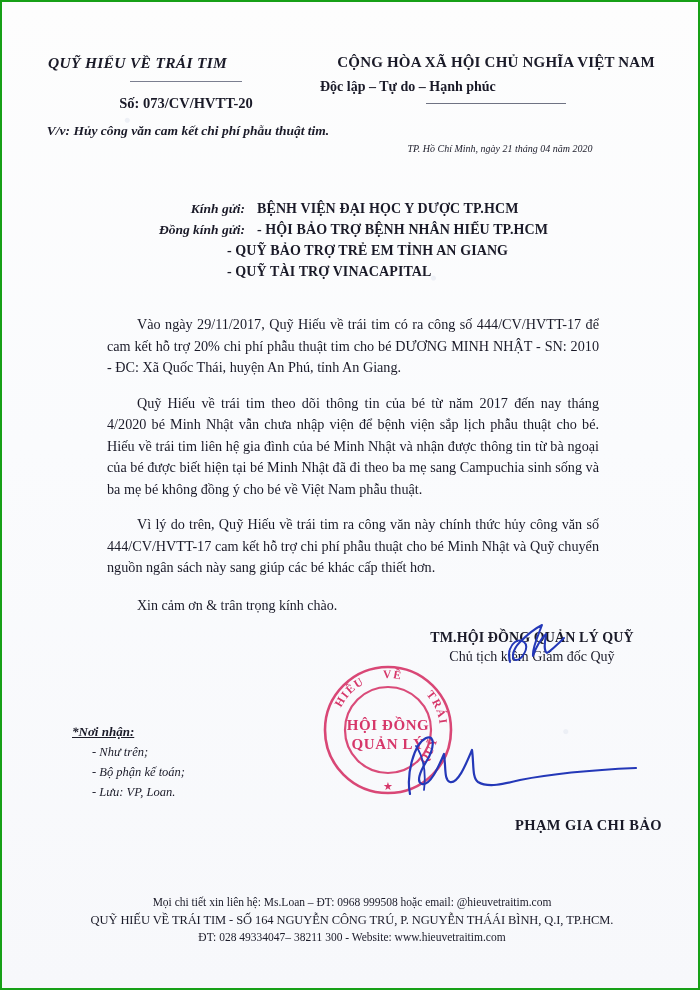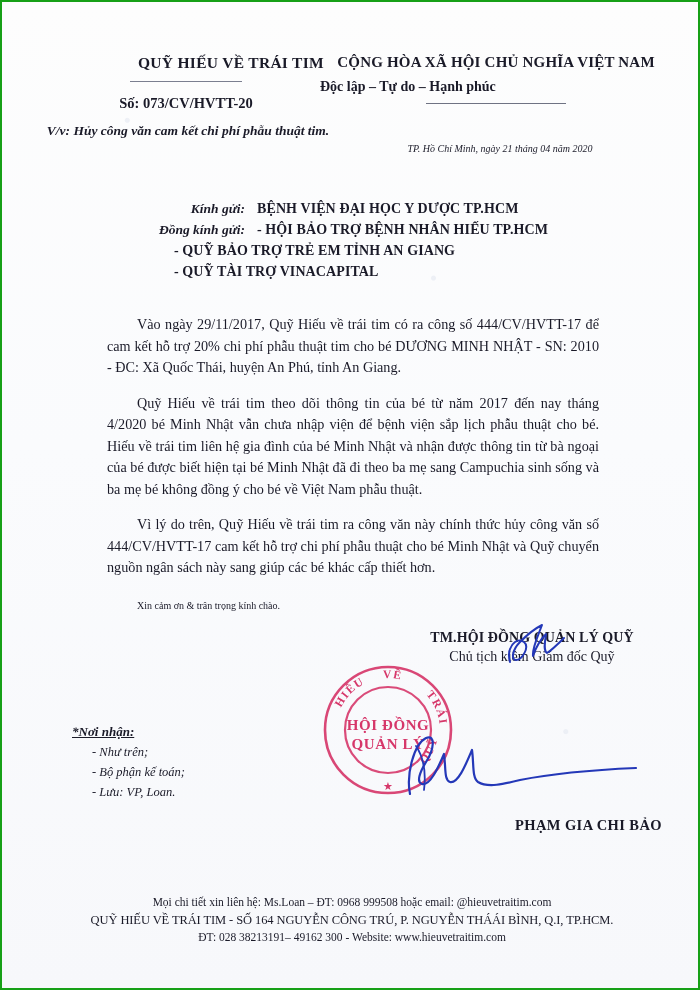--- a/index.html
+++ b/index.html
@@ -19,22 +19,22 @@
       radial-gradient(circle at 18% 12%, rgba(226,230,240,.55) 0 2px, transparent 3px),
       radial-gradient(circle at 62% 28%, rgba(223,228,238,.5) 0 2px, transparent 3px),
       radial-gradient(circle at 38% 61%, rgba(226,230,240,.45) 0 2px, transparent 3px),
       radial-gradient(circle at 81% 74%, rgba(224,229,239,.5) 0 2px, transparent 3px),
       linear-gradient(180deg,#fdfdfd 0%,#fafbfd 45%,#f7f8fb 100%);
     overflow:hidden;
   }
   .abs{position:absolute;}
   
   .org-name{
-    left:46px;top:52px;width:276px;text-align:right;
-    font-weight:bold;font-size:15.5px;letter-spacing:.3px;
+    left:46px;top:52px;width:276px;text-align:left;
+    font-weight:bold;font-size:15.5px;letter-spacing:.3px;font-style:italic;
   }
   .org-rule{
     left:128px;top:79px;width:112px;height:0;
     border-top:1.4px solid #7b7f90;
   }
   .doc-no{
     left:46px;top:93px;width:276px;text-align:center;
     font-weight:bold;font-size:14.5px;
   }
   .subject{
@@ -63,34 +63,34 @@
   .recv-label{
     font-style:italic;font-weight:bold;font-size:13.5px;
     text-align:right;width:135px;flex:none;
     line-height:21px;
   }
   .recv-val{
     font-weight:bold;font-size:14px;padding-left:12px;line-height:21px;
     letter-spacing:.1px;
   }
   .recv-sub{
-    margin-left:64px;font-weight:bold;font-size:14px;line-height:21px;
+    margin-left:117px;font-weight:bold;font-size:14px;line-height:21px;
     letter-spacing:.1px;
   }
   
   .body-wrap{left:105px;top:312px;width:492px;}
   p.para{
     margin:0 0 14px 0;
     font-size:14.2px;line-height:21.5px;
     text-align:justify;text-indent:30px;
     -webkit-hyphens:none;hyphens:none;
   }
   p.para b{font-weight:normal;}
   p.closing{
-    margin:16px 0 0 0;font-size:10px;line-height:21px;text-indent:30px;
+    margin:16px 0 0 0;font-size:14px;line-height:21px;text-indent:30px;
   }
   
   .sign-block{left:400px;top:628px;width:260px;text-align:center;}
   .sign-title{font-weight:bold;font-size:14px;letter-spacing:.1px;}
   .sign-sub{font-size:14px;margin-top:3px;}
   .sign-name{
     left:400px;top:815px;width:260px;text-align:right;
     font-weight:bold;font-size:14.5px;letter-spacing:.4px;
   }
   
@@ -199,16 +199,16 @@
   <div class="abs note">
     <div class="note-title">*Nơi nhận:</div>
     <div class="note-item">- Như trên;</div>
     <div class="note-item">- Bộ phận kế toán;</div>
     <div class="note-item">-  Lưu: VP, Loan.</div>
   </div>
 
   <div class="abs footer">
     <div class="f1">Mọi chi tiết xin liên hệ: Ms.Loan – ĐT: 0968 999508 hoặc email: @hieuvetraitim.com</div>
     <div class="f2">QUỸ HIẾU VỀ TRÁI TIM - SỐ 164 NGUYỄN CÔNG TRÚ, P. NGUYỄN THÁÁI BÌNH, Q.I, TP.HCM.</div>
-    <div class="f3">ĐT: 028 38213191– 49162 300 - Website: www.hieuvetraitim.com</div>
+    <div class="f3">ĐT: 028 49334047– 38211 300 - Website: www.hieuvetraitim.com</div>
   </div>
 
 </div>
 
 </body></html>

